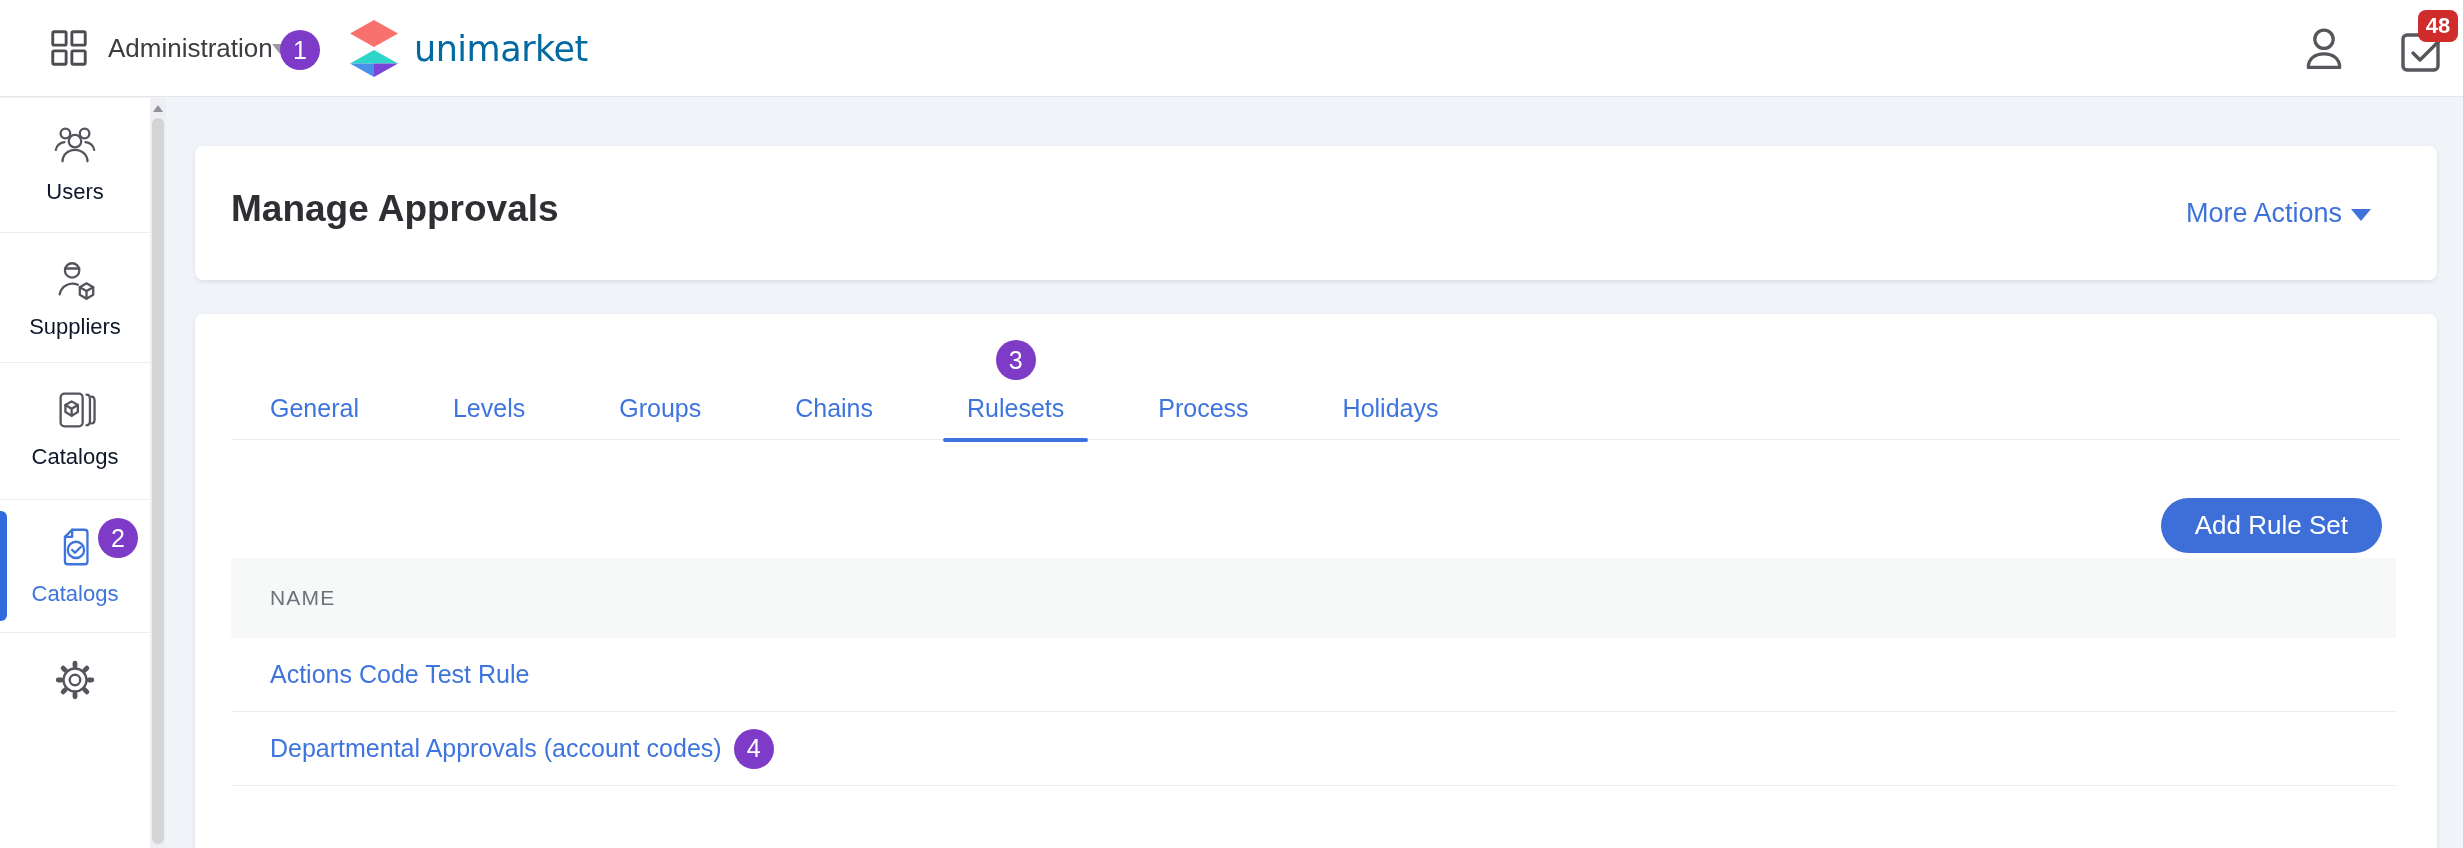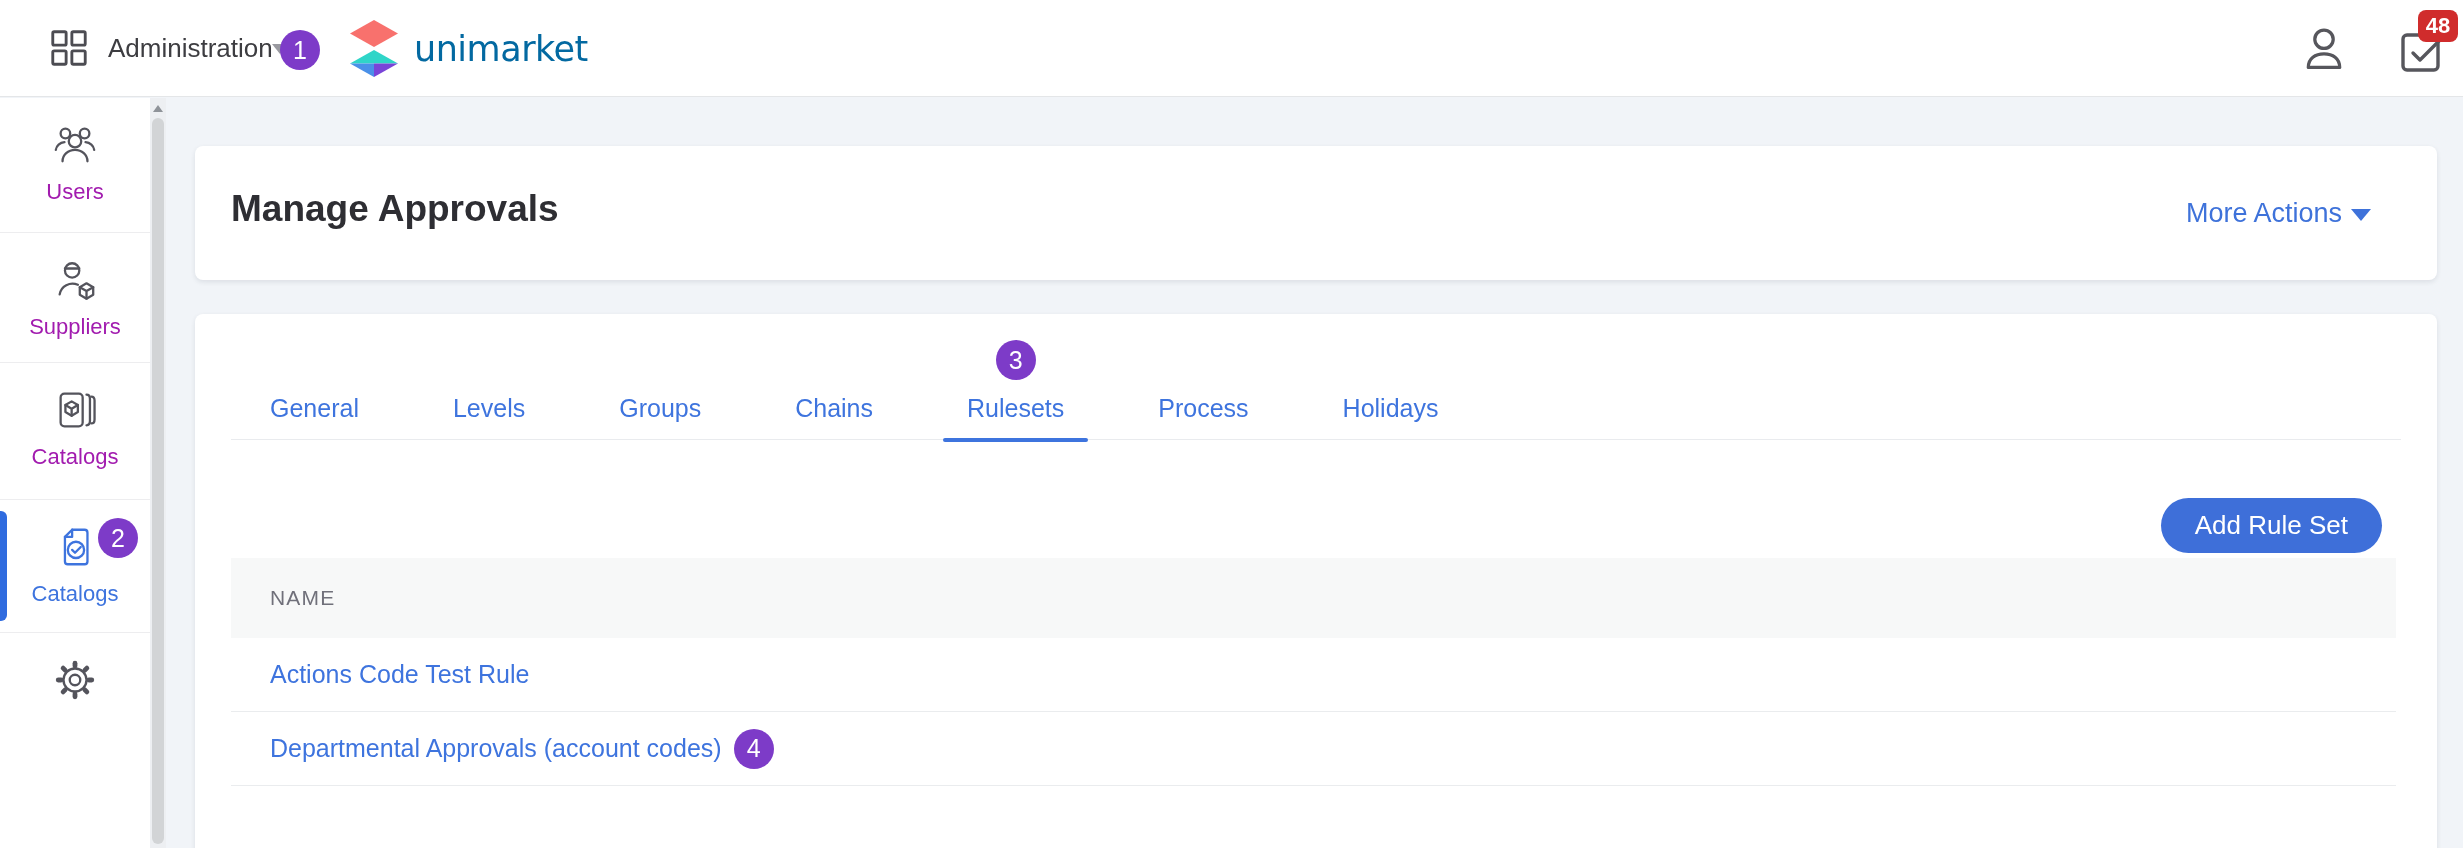--- a/index.html
+++ b/index.html
@@ -28,21 +28,21 @@
            letter-spacing:-0.5px; color:#0369a1; }
   .profile-btn { position:absolute; left:2298px; top:22px; width:52px; height:54px; cursor:pointer; }
   .tasks-btn { position:absolute; left:2398px; top:26px; width:48px; height:48px; cursor:pointer; }
   .tasks-count { position:absolute; left:20px; top:-16px; min-width:40px; height:32px; padding:6px 7px;
                  background:#d02c2c; border-radius:8px; color:#fff; font-size:22px; font-weight:bold;
                  display:flex; align-items:center; justify-content:center; }
   
   .sidebar { position:absolute; left:0; top:98px; width:150px; height:750px; background:#fff; z-index:5; }
   .side-item { position:relative; border-bottom:1px solid #ededef; display:flex; flex-direction:column;
                align-items:center; justify-content:flex-start; padding-top:24px; gap:11px;
-               color:#a21caf; cursor:pointer; }
+               color:#0f172a; cursor:pointer; }
   .side-item .label { font-size:22px; }
   .side-item svg { width:46px; height:46px; }
   .side-item.active { color:#3e74de; }
   .active-bar { position:absolute; left:0; top:11px; width:7px; height:110px; background:#2f6bdf;
                 border-radius:0 6px 6px 0; }
   .badge-2 { position:absolute; left:98px; top:18px; }
   .side-scrollbar { position:absolute; left:150px; top:98px; width:16px; height:750px; background:#edeff2; }
   .scroll-up-arrow { position:absolute; left:3px; top:7px; width:0; height:0;
                      border-left:5px solid transparent; border-right:5px solid transparent;
                      border-bottom:7px solid #8f9399; }

